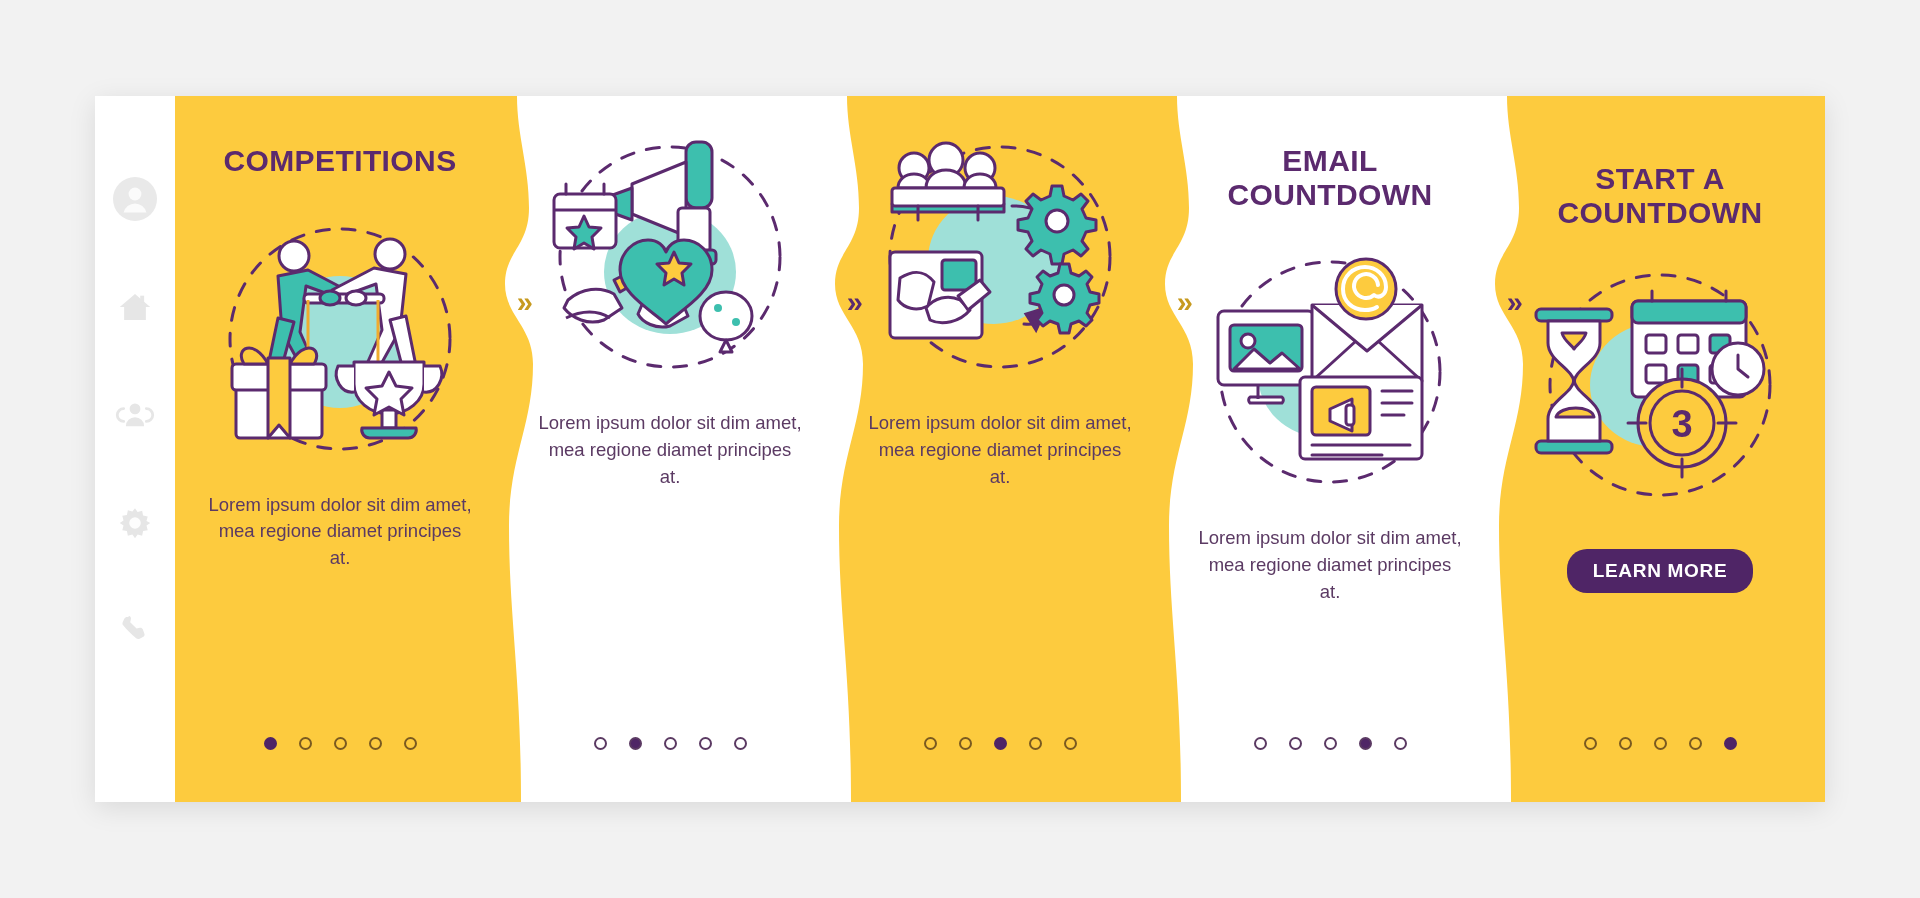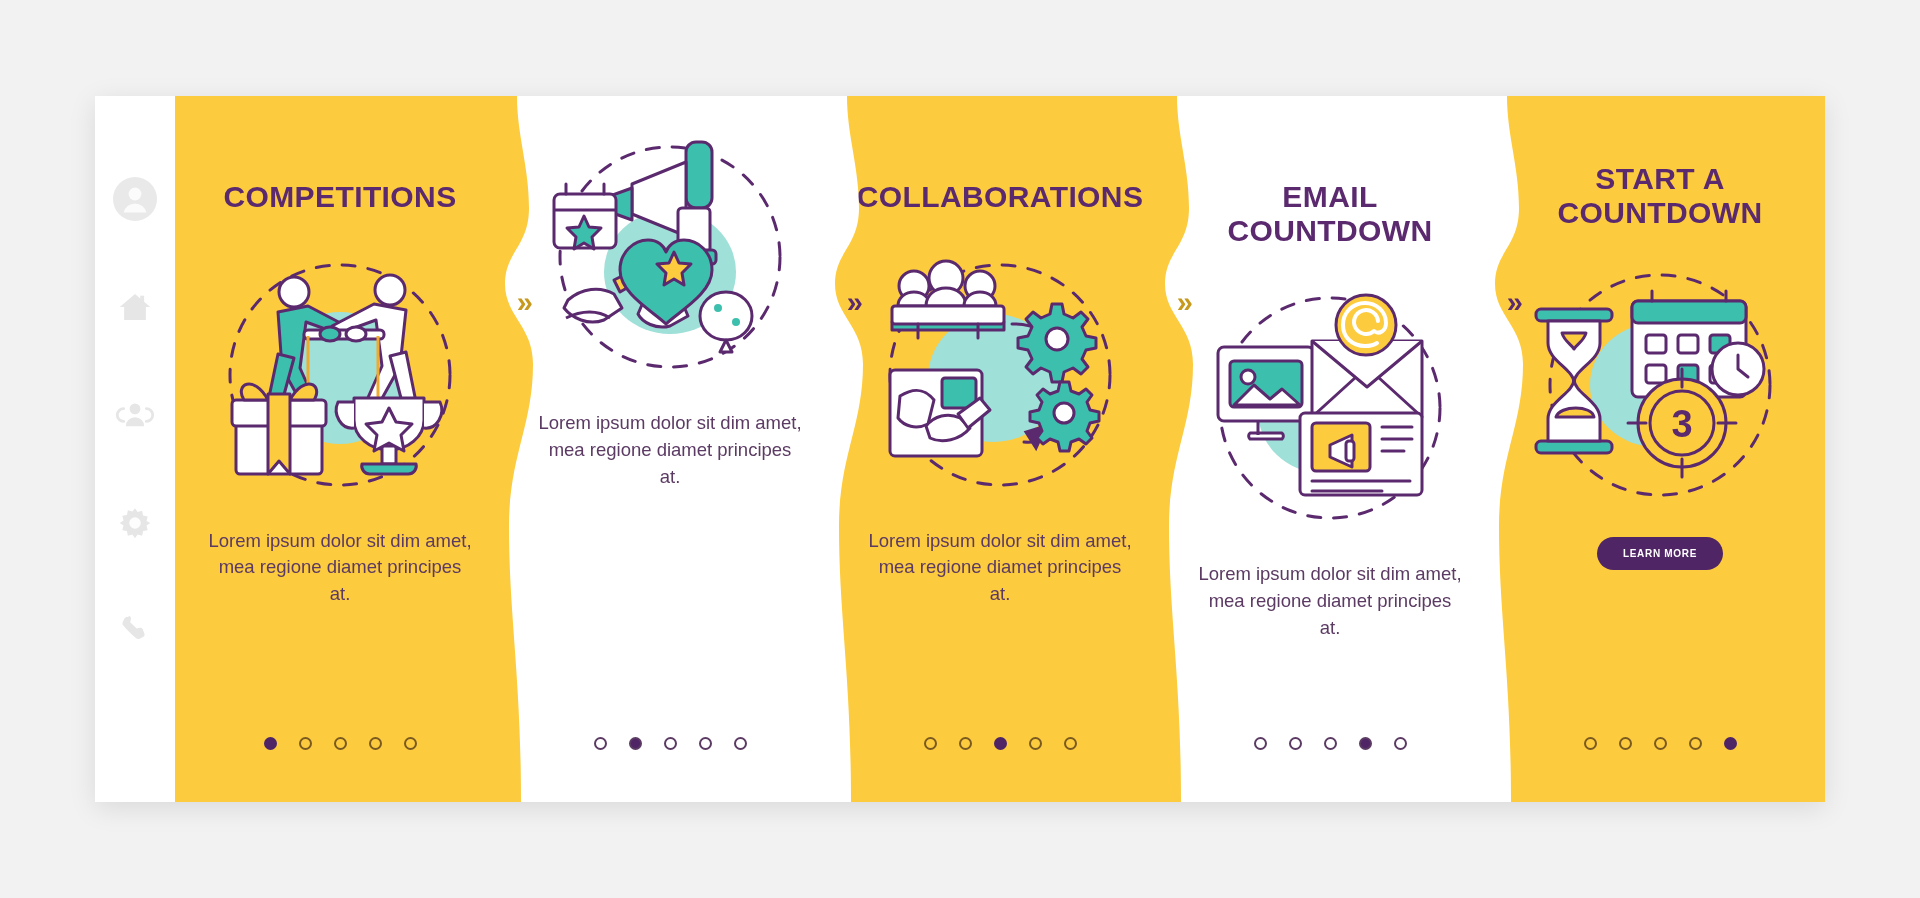--- a/index.html
+++ b/index.html
@@ -67,21 +67,21 @@
   .card:nth-child(2){z-index:4;}
   .card:nth-child(3){z-index:3;}
   .card:nth-child(4){z-index:2;}
   .card:nth-child(5){z-index:1;}
 
   .card .inner{position:relative;z-index:4;width:100%;height:100%;
     display:flex;flex-direction:column;align-items:center;}
 
   
   .title{
-    margin-top:84px;
+    margin-top:48px;
     font-size:30px;font-weight:700;letter-spacing:.4px;
     color:#5b2a6e;text-align:center;line-height:1.12;
     width:290px;
   }
   .title.two-line{margin-top:66px;}
 
   
   .chev{
     position:absolute;z-index:7;
     top:192px;right:-28px;
@@ -96,25 +96,25 @@
   .illus svg{display:block;width:268px;height:250px;}
 
   
   .body{
     margin-top:28px;width:268px;text-align:center;
     font-size:18.5px;line-height:1.45;color:#5b3a63;
   }
 
   
   .cta{
-    margin-top:22px;
+    margin-top:34px;
     background:#4f2566;color:#ffffff;
     border:none;border-radius:20px;
     padding:11px 26px;
-    font-size:10px;font-weight:700;letter-spacing:.7px;
+    font-size:19px;font-weight:700;letter-spacing:.7px;
     font-family:"Liberation Sans", sans-serif;
     cursor:pointer;
   }
 
   
   .dots{
     position:absolute;bottom:52px;left:0;width:100%;
     display:flex;justify-content:center;gap:22px;z-index:5;
   }
   .dot{width:13px;height:13px;border-radius:50%;
@@ -277,21 +277,20 @@
 
       <div class="card yellow">
         <div class="sheet"></div>
         <div class="edge">
           <svg viewBox="0 0 44 706" preserveAspectRatio="none">
             <path d="M0 0 H14 C14 40 26 70 26 112 C26 150 2 156 2 188 C2 220 30 230 30 268 C30 330 6 360 6 430 C6 520 18 580 18 706 H0 Z" fill="#fdcb3e"></path>
           </svg>
         </div>
         <div class="chev">»</div>
         <div class="inner">
-          <div class="title">COLLABORATIONS</div>
           <div class="illus">
             <svg viewBox="0 0 268 250">
               <ellipse cx="128" cy="128" rx="66" ry="64" fill="#9fe0d8"></ellipse>
               <circle cx="134" cy="125" r="110" fill="none" stroke="#5b2a6e" stroke-width="3" stroke-dasharray="13 13" stroke-linecap="round"></circle>
               <g stroke="#5b2a6e" stroke-width="3" stroke-linejoin="round">
                 <circle cx="48" cy="36" r="15" fill="#ffffff"></circle>
                 <circle cx="80" cy="28" r="17" fill="#ffffff"></circle>
                 <circle cx="114" cy="36" r="15" fill="#ffffff"></circle>
                 <path d="M26 72 h112 v8 H26z" fill="#3dbfae"></path>
                 <path d="M32 56 c0 -9 8 -14 16 -14 s16 5 16 14z" fill="#ffffff"></path>

